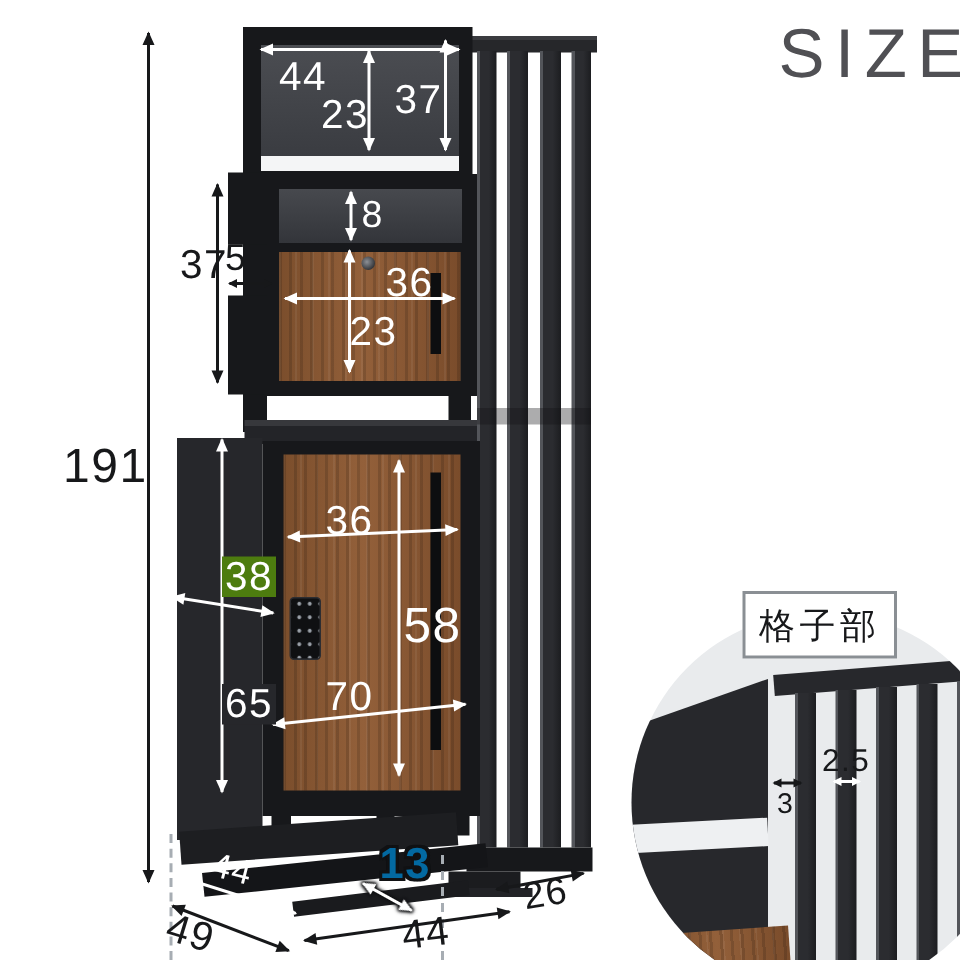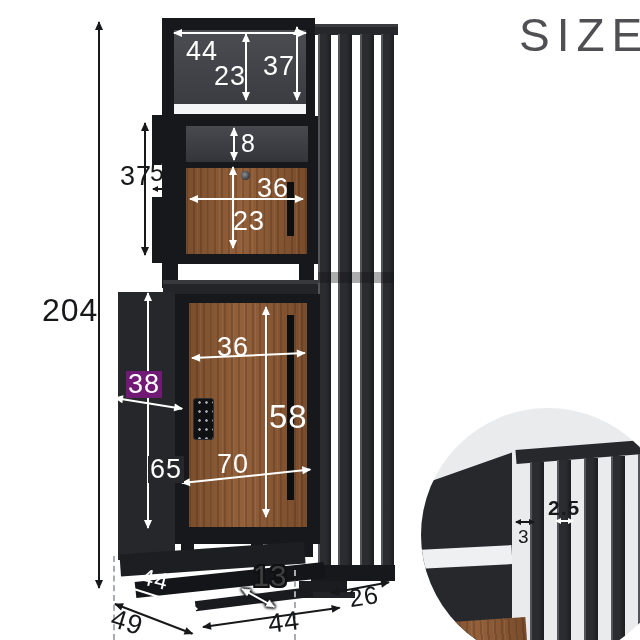--- a/index.html
+++ b/index.html
@@ -18,21 +18,21 @@
   .av::after{content:"";position:absolute;bottom:-1px;left:-5px;
     border-left:4px solid transparent;border-right:4px solid transparent;border-top:9px solid currentColor;}
   .sm{border-top-width:2px;}
   .sm::before{top:-4px;border-top-width:3px;border-bottom-width:3px;border-right-width:6px;}
   .sm::after{top:-4px;border-top-width:3px;border-bottom-width:3px;border-left-width:6px;}
   .white{color:#ffffff;} .black{color:#17181a;}
   .outlined{filter:drop-shadow(0 0 1px #101113) drop-shadow(0 0 1px #101113) drop-shadow(0 0 1px #101113);}
   
   .lbl{position:absolute;line-height:1;white-space:nowrap;letter-spacing:1px;}
   .lw{color:#fff;} .lb{color:#17181a;}
-  .lbl-13{color:#404040;font-weight:normal;
+  .lbl-13{color:#0369a1;font-weight:bold;
     text-shadow:-2px -2px 0 #101113,2px -2px 0 #101113,-2px 2px 0 #101113,2px 2px 0 #101113,
                 0 -2px 0 #101113,0 2px 0 #101113,-2px 0 0 #101113,2px 0 0 #101113;}
   
   .frame{background:#17181b;}
   .side{background:#26272b;}
   .wood{background:
     repeating-linear-gradient(90deg,rgba(0,0,0,.14) 0 2px,rgba(0,0,0,0) 2px 7px),
     repeating-linear-gradient(90deg,rgba(255,255,255,.06) 0 1px,rgba(255,255,255,0) 1px 11px),
     linear-gradient(90deg,#7b4e2c,#93603a 45%,#7a4c2b);}
   .slat{background:linear-gradient(90deg,#53555a 0 2px,#2b2c30 2px 60%,#1c1d20);}
@@ -114,32 +114,32 @@
   <div class="av white" style="left:265px;top:307px;height:210px;"></div>
   <div class="ah white" style="left:115px;top:397px;width:68px;transform:rotate(9deg);transform-origin:0 50%;"></div>
   <div class="av white" style="left:147px;top:293px;height:235px;"></div>
   <div class="ah white" style="left:182px;top:482px;width:129px;transform:rotate(-6deg);transform-origin:0 50%;"></div>
   <div class="ah white" style="left:118px;top:583px;width:83px;transform:rotate(17.5deg);transform-origin:0 50%;z-index:4;"></div>
   <div class="ah white outlined" style="left:242px;top:588px;width:37px;transform:rotate(29deg);transform-origin:0 50%;z-index:4;"></div>
   <div class="ah black" style="left:115px;top:603px;width:83px;transform:rotate(21deg);transform-origin:0 50%;"></div>
   <div class="ah black" style="left:203px;top:626px;width:138px;transform:rotate(-8deg);transform-origin:0 50%;"></div>
   <div class="ah black" style="left:331px;top:592px;width:59px;transform:rotate(-10.5deg);transform-origin:0 50%;"></div>
 
-  <div class="lbl lb" style="left:42px;top:294px;font-size:32px;">204</div>
+  <div class="lbl lb" style="left:42px;top:294px;font-size:32px;">191</div>
   <div class="lbl lw" style="left:186px;top:38px;font-size:27px;">44</div>
   <div class="lbl lw" style="left:214px;top:63px;font-size:27px;">23</div>
   <div class="lbl lw" style="left:263px;top:53px;font-size:27px;">37</div>
   <div class="lbl lw" style="left:241px;top:131px;font-size:25px;">8</div>
   <div class="lbl lb" style="left:150px;top:160px;font-size:25px;">5</div>
   <div class="lbl lb" style="left:120px;top:163px;font-size:27px;">37</div>
   <div class="lbl lw" style="left:257px;top:175px;font-size:27px;">36</div>
   <div class="lbl lw" style="left:233px;top:208px;font-size:27px;">23</div>
   <div class="lbl lw" style="left:217px;top:334px;font-size:27px;">36</div>
   <div class="lbl lw" style="left:269px;top:400px;font-size:33px;">58</div>
-  <div class="lbl lw" style="left:126px;top:371px;font-size:27px;background:#701a75;padding:0 2px;">38</div>
+  <div class="lbl lw" style="left:148px;top:371px;font-size:27px;background:#4d7c0f;padding:0 2px;">38</div>
   <div class="lbl lw" style="left:148px;top:456px;font-size:27px;background:#26272b;padding:0 2px;">65</div>
   <div class="lbl lw" style="left:217px;top:451px;font-size:27px;">70</div>
   <div class="lbl lw" style="left:141px;top:568px;font-size:23px;transform:rotate(14deg);z-index:4;">44</div>
   <div class="lbl lbl-13" style="left:253px;top:562px;font-size:29px;z-index:4;">13</div>
   <div class="lbl lb" style="left:111px;top:609px;font-size:27px;transform:rotate(17deg);">49</div>
   <div class="lbl lb" style="left:268px;top:609px;font-size:27px;transform:rotate(-7deg);">44</div>
   <div class="lbl lb" style="left:349px;top:584px;font-size:25px;transform:rotate(-9deg);">26</div>
 
   <div id="detail-circle">
     <div class="abs" style="left:-20px;top:40px;width:111px;height:230px;background:#27282c;
@@ -149,15 +149,18 @@
     <div class="abs" style="left:95px;top:42px;width:175px;height:14px;background:#27282c;transform:rotate(-4.5deg);transform-origin:0 50%;"></div>
     <div class="abs slat" style="left:109px;top:54px;width:14px;height:205px;"></div>
     <div class="abs slat" style="left:136px;top:52px;width:14px;height:205px;"></div>
     <div class="abs slat" style="left:163px;top:50px;width:14px;height:205px;"></div>
     <div class="abs slat" style="left:190px;top:48px;width:14px;height:208px;"></div>
     <div class="abs slat" style="left:217px;top:46px;width:14px;height:210px;"></div>
   </div>
   <div class="ah black sm" style="left:516px;top:521px;width:18px;z-index:5;"></div>
   <div class="ah white sm" style="left:556px;top:520px;width:17px;z-index:5;"></div>
   <div class="lbl lb" style="left:518px;top:527px;font-size:19px;z-index:5;">3</div>
-  <div class="lbl lb" style="left:548px;top:497px;font-size:21px;z-index:5;font-weight:bold;">2.5</div>
+  <div class="lbl lb" style="left:548px;top:497px;font-size:21px;z-index:5;">2.5</div>
+  <div id="detail-box">
+    <span>格子部</span>
+  </div>
 
 </div>
 
 </body></html>

